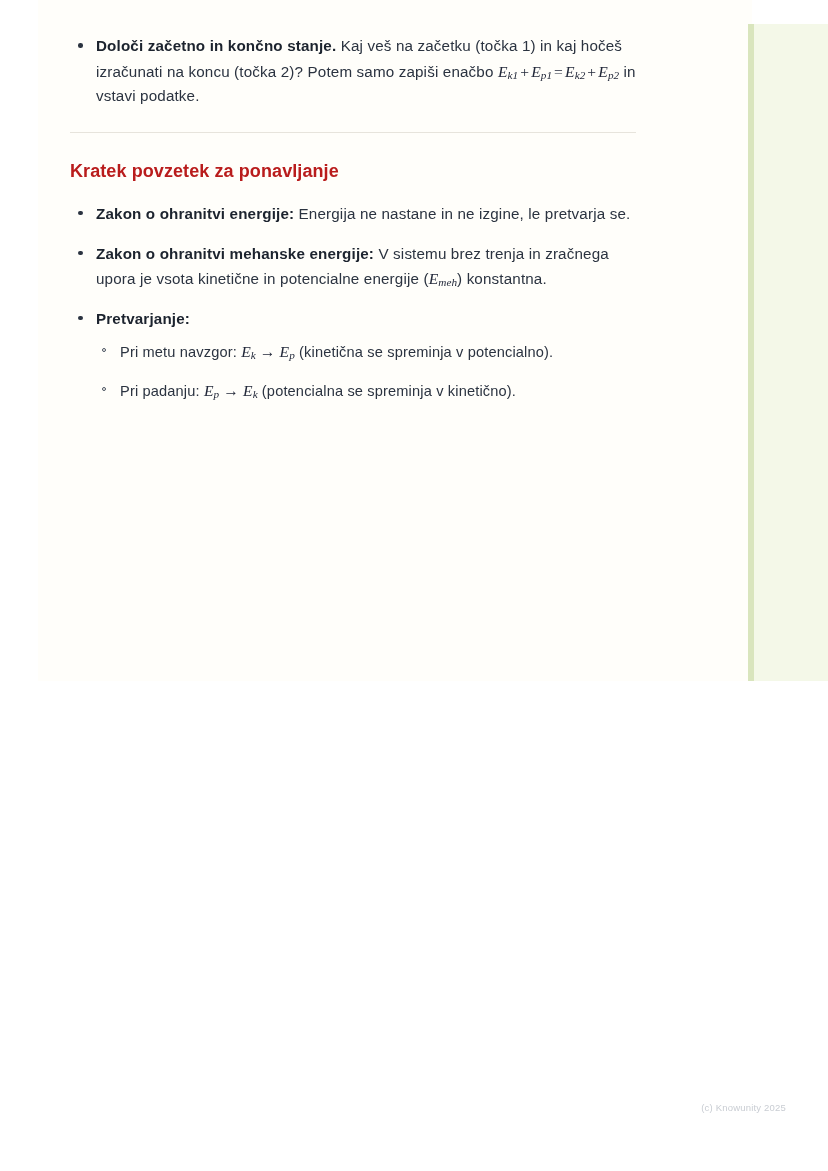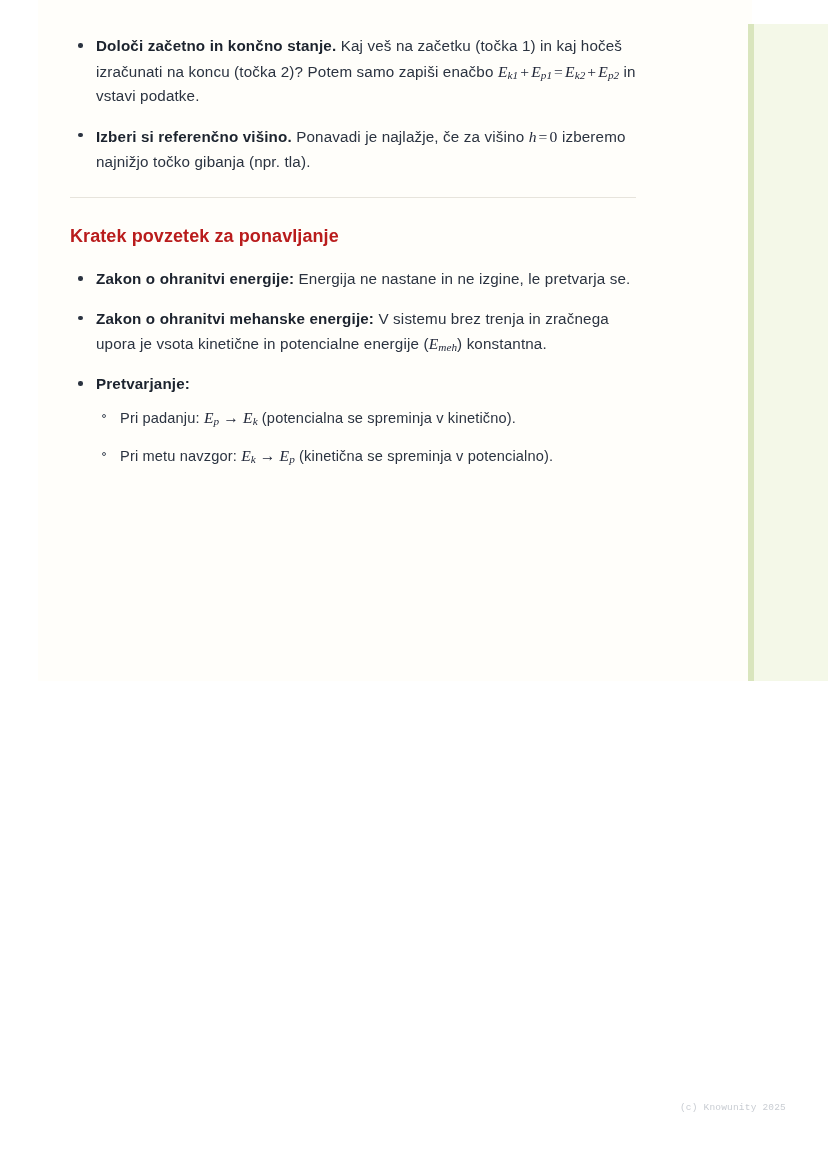--- a/index.html
+++ b/index.html
@@ -167,44 +167,41 @@
     letter-spacing: 0.005em;
   }
 
   
   .footer-note {
     position: absolute;
     right: 42px;
     top: 1102px;
     font-size: 9.5px;
     color: #c9cdd3;
-    font-family: Liberation Mono, monospace;
+    font-family: Liberation Sans, sans-serif;
     letter-spacing: 0.02em;
   }
 </style>
 </head>
 <body>
 
 <div class="page">
 
   <div class="note-card"></div>
   <div class="accent-column"></div>
   <div class="accent-stripe"></div>
 
   <div class="content">
 
     <ul class="bullets">
 
       <li>
         <strong>Določi začetno in končno stanje.</strong><span> Kaj veš na začetku (točka 1) in kaj hočeš izračunati na koncu (točka 2)? Potem samo zapiši enačbo </span><span class="math"><i>E</i><sub>k1</sub><span class="op">+</span><i>E</i><sub>p1</sub><span class="op">=</span><i>E</i><sub>k2</sub><span class="op">+</span><i>E</i><sub>p2</sub></span><span> in vstavi podatke.</span>
       </li>
 
-      <li>
-        <strong>Izberi si referenčno višino.</strong><span> Ponavadi je najlažje, če za višino </span><span class="math"><i>h</i><span class="op">=</span><span class="num">0</span></span><span> izberemo najnižjo točko gibanja (npr. tla).</span>
-      </li>
 
     </ul>
 
     <div class="divider"></div>
 
     <h2 class="section-heading">Kratek povzetek za ponavljanje</h2>
 
     <ul class="bullets">
 
       <li>
@@ -213,25 +210,25 @@
 
       <li>
         <strong>Zakon o ohranitvi mehanske energije:</strong><span> V sistemu brez trenja in zračnega upora je vsota kinetične in potencialne energije (</span><span class="math"><i>E</i><sub>meh</sub></span><span>) konstantna.</span>
       </li>
 
 
       <li class="tight">
         <strong>Pretvarjanje:</strong>
         <ul class="sub">
           <li>
+            <span>Pri metu navzgor: </span><span class="math"><i>E</i><sub>k</sub><span class="arr">→</span><i>E</i><sub>p</sub></span><span> (kinetična se spreminja v potencialno).</span>
+          </li>
+          <li>
             <span>Pri padanju: </span><span class="math"><i>E</i><sub>p</sub><span class="arr">→</span><i>E</i><sub>k</sub></span><span> (potencialna se spreminja v kinetično).</span>
           </li>
-          <li>
-            <span>Pri metu navzgor: </span><span class="math"><i>E</i><sub>k</sub><span class="arr">→</span><i>E</i><sub>p</sub></span><span> (kinetična se spreminja v potencialno).</span>
-          </li>
         </ul>
       </li>
 
 
 
 
     </ul>
 
   </div>
 

